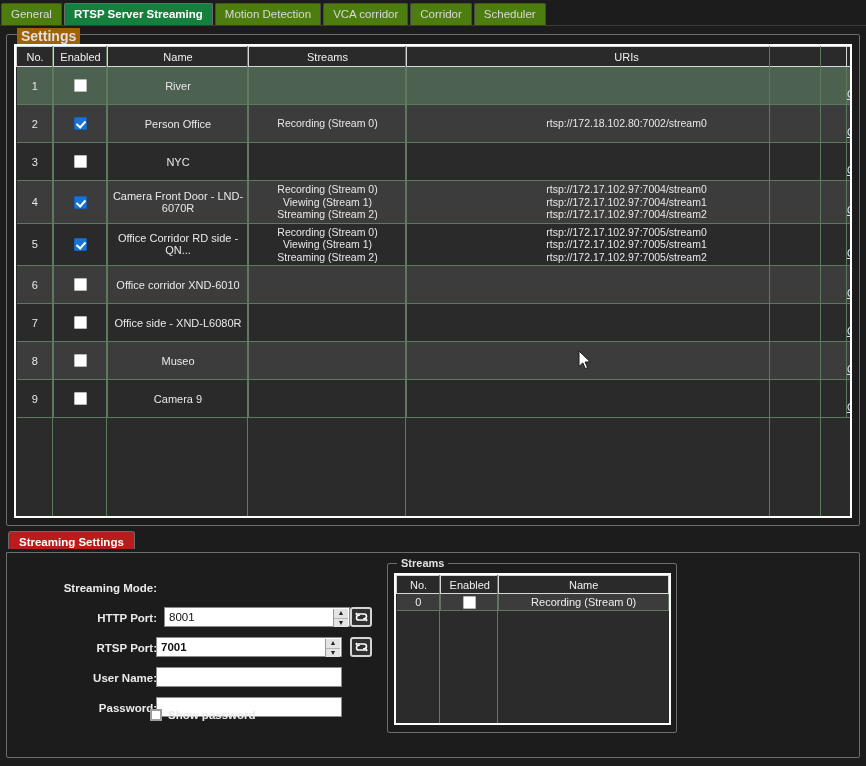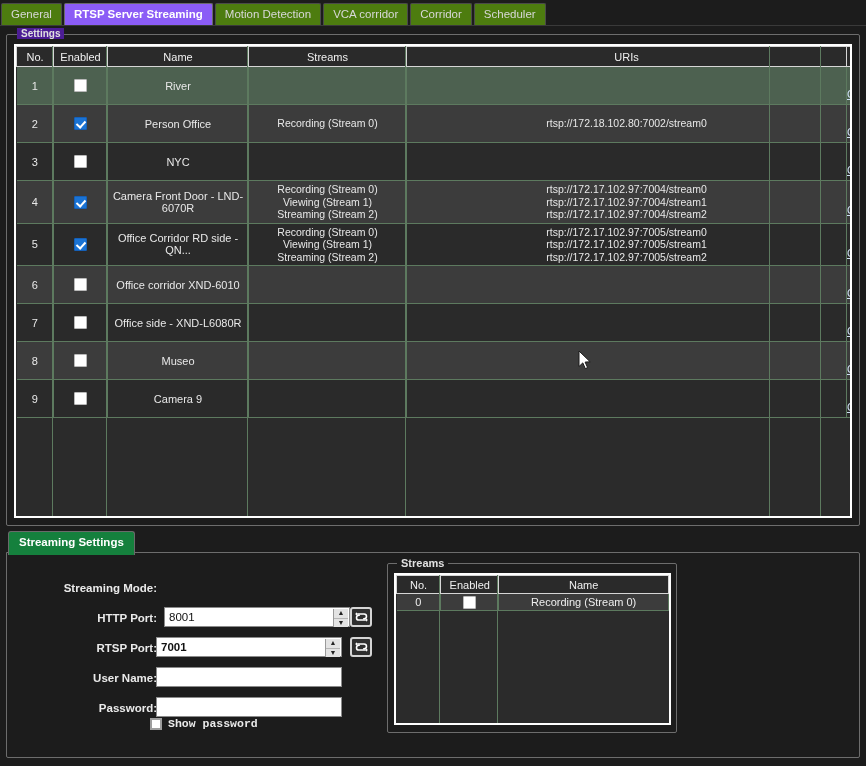--- a/index.html
+++ b/index.html
@@ -26,38 +26,38 @@
     font-size: 11.5px;
     color: #d8d8d8;
     background: #4d7c0f;
     border: 1px solid #4a4a4a;
     border-bottom: none;
     border-radius: 2px 2px 0 0;
     cursor: default;
     white-space: nowrap;
   }
   .ttab.active {
-    background: #8b5cf6;
+    background: #15803d;
     color: #ffffff;
     font-weight: bold;
     border-color: #6a6a6a;
   }
 
   
   #settings-group {
     position: absolute; left: 6px; top: 34px;
     width: 854px; height: 492px;
     border: 1px solid #6d6d6d;
     border-radius: 2px;
   }
   #settings-legend {
     position: absolute; left: 10px; top: -7px;
-    background: #4c1d95;
+    background: #a16207;
     padding: 0 4px;
-    font-size: 10px;
+    font-size: 14px;
     color: #e0e0e0;
     font-weight: bold;
   }
 
   
   #grid-wrap {
     position: absolute; left: 7px; top: 9px;
     width: 838px; height: 474px;
     background: #2b2b2b;
     border: 2px solid #ffffff;
@@ -131,23 +131,23 @@
   
   #filler {
     position: absolute; left: 0; top: 0; width: 834px; height: 100%;
     pointer-events: none;
   }
   .vline { position: absolute; top: 0; bottom: 0; width: 1px; background: #5d7a5f; }
 
   
   #bottom-tab {
     position: absolute; left: 8px; top: 531px;
-    height: 24px; line-height: 21px;
+    height: 18px; line-height: 21px;
     padding: 0 10px;
-    background: #15803d;
+    background: #b91c1c;
     color: #ffffff;
     font-weight: bold;
     font-size: 11.5px;
     border: 1px solid #6a6a6a;
     border-bottom: none;
     border-radius: 3px 3px 0 0;
     z-index: 3;
     cursor: default;
   }
   #bottom-panel {
@@ -494,21 +494,21 @@
     </div>
   </div>
 
   <div class="frow" style="left:10px; top:144px; width:330px;">
     <div class="flabel" style="right:190px;">Password:</div>
     <div class="text-box" style="left:139px; width:186px;">
       <span></span>
     </div>
   </div>
 
-  <div class="showpw" style="left:143px; top:164px;font-family:Liberation Mono, monospace;">
+  <div class="showpw" style="left:143px; top:156px;">
     <span class="cb-sm"></span>
     <span>Show password</span>
   </div>
 
   <div id="streams-group">
     <div id="streams-legend">Streams</div>
     <div id="streams-wrap">
       <div id="sfiller">
         <div class="vline" style="left:43px"></div>
         <div class="vline" style="left:101px"></div>

